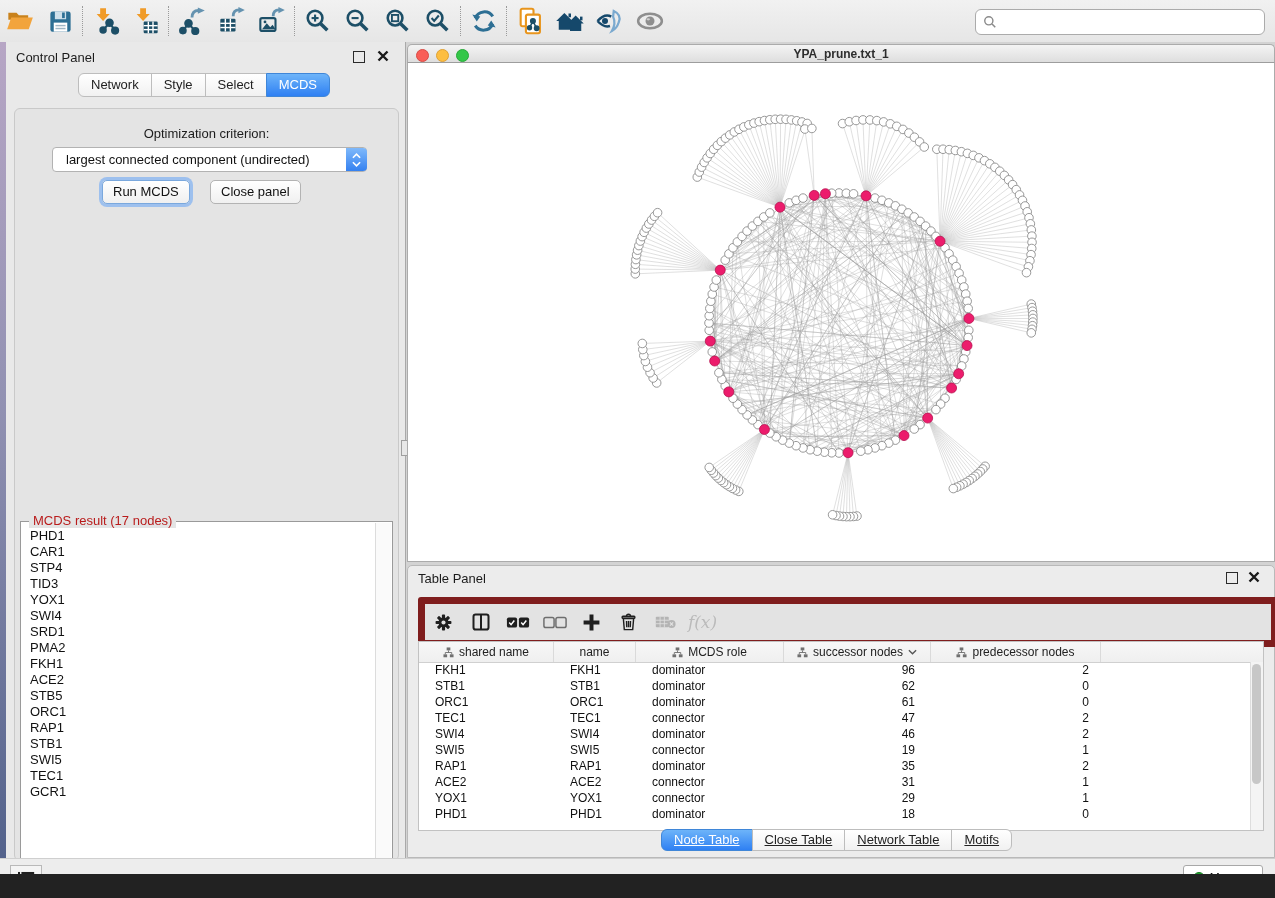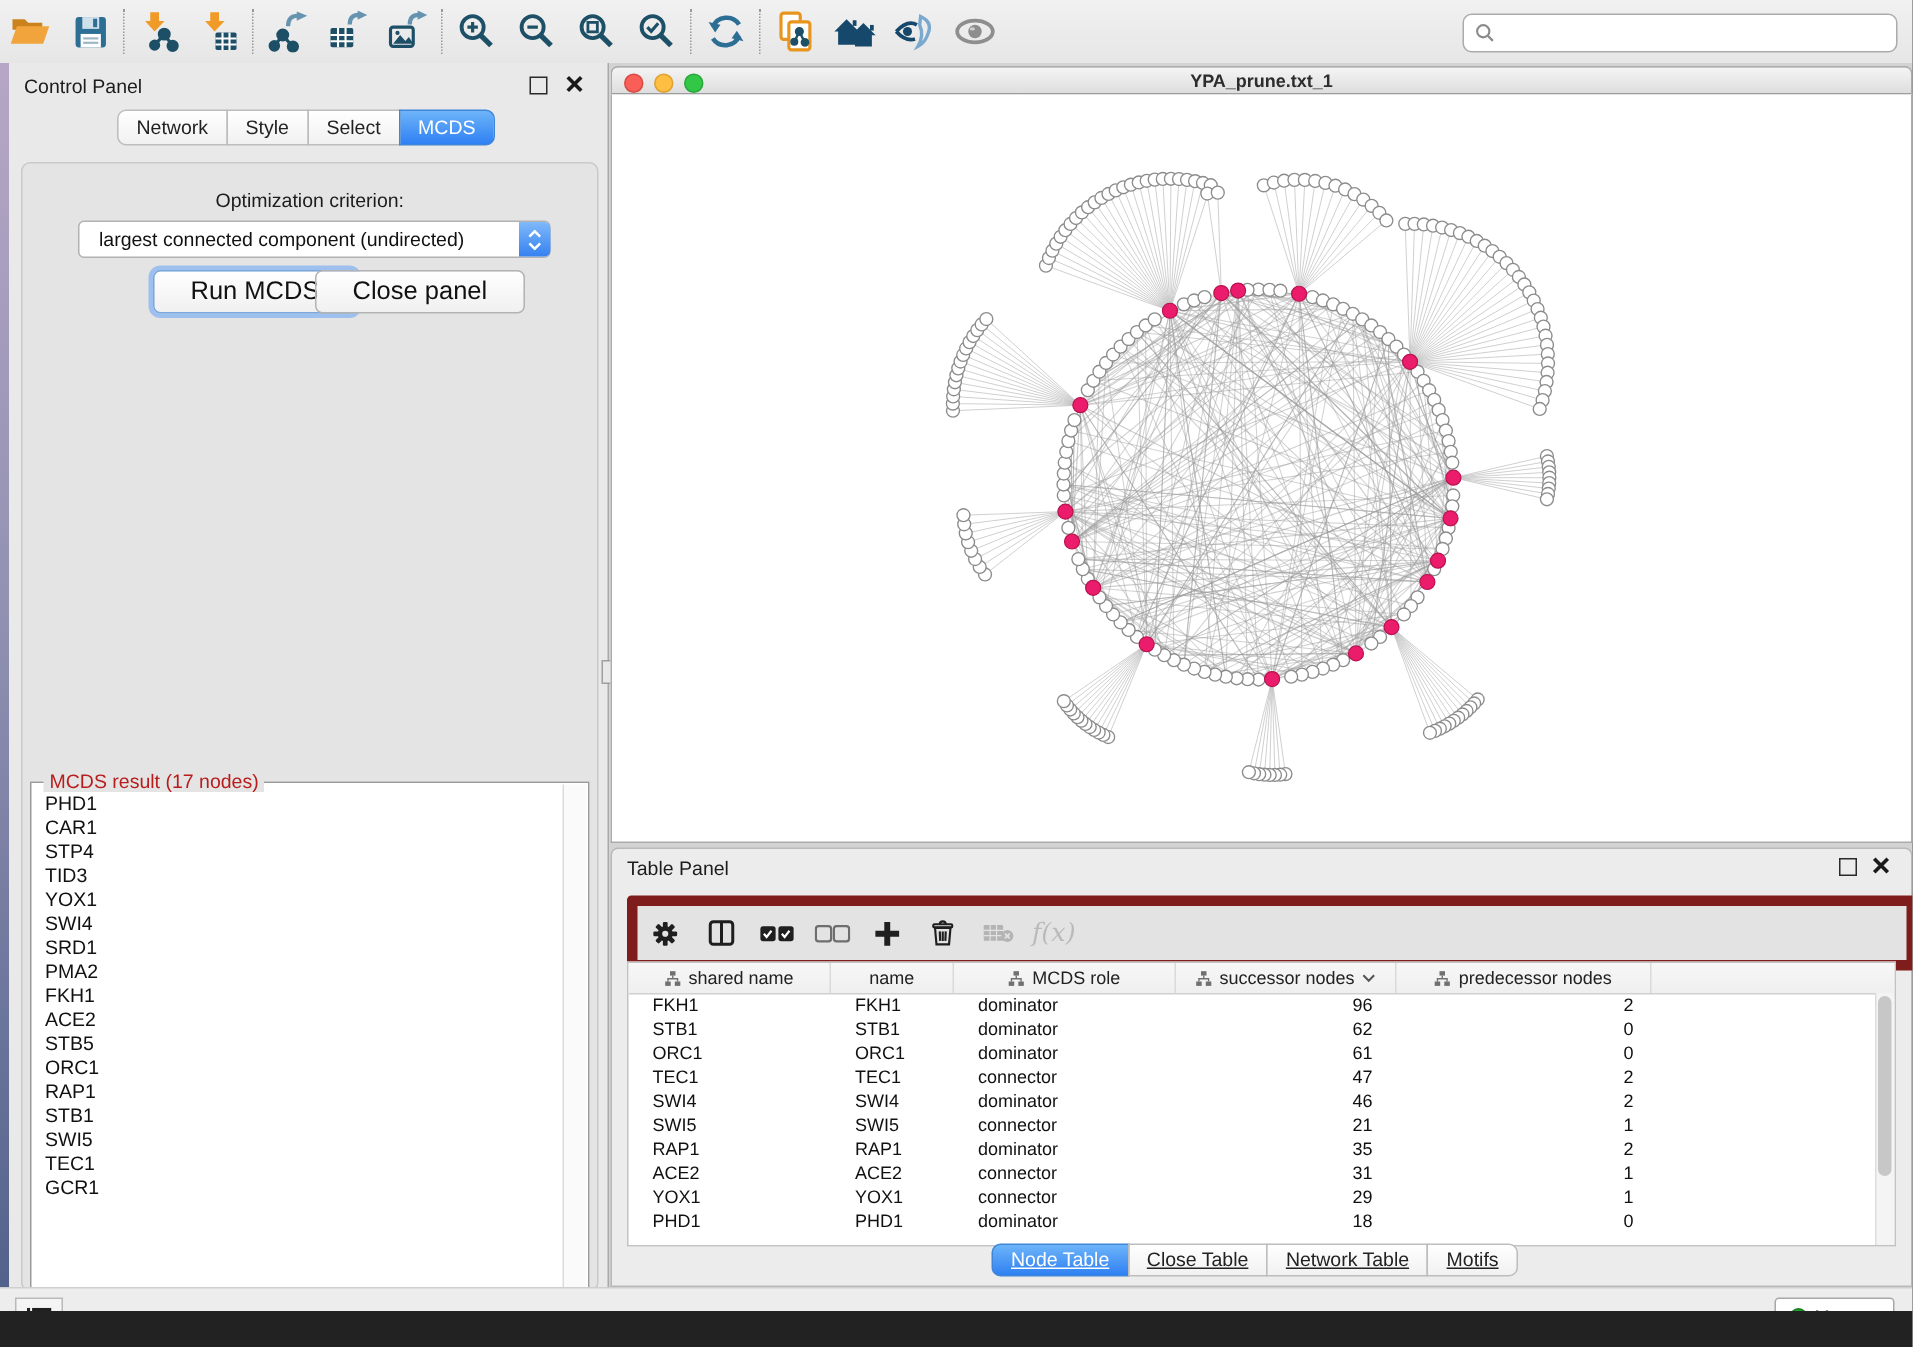--- a/index.html
+++ b/index.html
@@ -38,21 +38,21 @@
   .seg-tabs .seg.active{background:linear-gradient(#6db4f9,#2f80f3);border-color:#3f86d8;color:#fff;}
   .cp-pane{position:absolute;left:8px;top:54px;width:383px;height:751px;background:#e4e4e4;
     border:1px solid #c9c9c9;border-radius:6px;margin-top:12px;}
   .opt-label{position:absolute;left:0;top:17px;width:100%;text-align:center;font-size:13px;color:#1c1c1c;}
   .dropdown{position:absolute;left:37px;top:38px;width:313px;height:23px;background:#fff;border:1px solid #b2b2b2;
     border-radius:4px;display:flex;align-items:center;cursor:pointer;}
   .dropdown .dd-text{flex:1;font-size:13px;color:#111;padding-left:13px;white-space:nowrap;overflow:hidden;}
   .dd-stepper{width:21px;height:23px;margin-right:-1px;border-radius:0 4px 4px 0;
     background:linear-gradient(#7fb9fb,#3581f0);display:flex;flex-direction:column;align-items:center;justify-content:center;gap:2px;}
   .btn{background:linear-gradient(#ffffff,#f0f0f0);border:1px solid #b3b3b3;border-radius:5px;
-    font-size:17px;color:#111;padding:3px 24px 4px;cursor:pointer;}
+    font-size:13px;color:#111;padding:3px 10px 4px;cursor:pointer;}
   .btn-run{position:absolute;left:87px;top:71px;box-shadow:0 0 0 3px rgba(98,163,245,.55);border-color:#7aa8dd;}
   .btn-closepanel{position:absolute;left:195px;top:71px;}
   .mcds-fieldset{position:absolute;left:5px;top:412px;width:371px;height:371px;border:1px solid #9a9a9a;background:#fff;}
   .mcds-legend{position:absolute;left:8px;top:-9px;background:#e4e4e4;padding:0 4px;font-size:13px;color:#b91c1c;}
   .mcds-list{position:absolute;left:1px;top:6px;width:352px;height:360px;overflow:hidden;
     font-size:13px;line-height:16px;color:#111;padding-left:8px;}
   .mcds-scroll{position:absolute;right:1px;top:1px;width:15px;height:369px;background:#fafafa;border-left:1px solid #dcdcdc;}
 
   
   .right-region{position:absolute;left:406px;top:42px;width:869px;height:816px;background:#d3d3d3;}
@@ -1236,21 +1236,21 @@
               <div class="td">SWI4</div>
               <div class="td">dominator</div>
               <div class="td num num-s">46</div>
               <div class="td num num-p">2</div>
               <div class="td"></div>
             </div>
             <div class="trow">
               <div class="td">SWI5</div>
               <div class="td">SWI5</div>
               <div class="td">connector</div>
-              <div class="td num num-s">21</div>
+              <div class="td num num-s">19</div>
               <div class="td num num-p">1</div>
               <div class="td"></div>
             </div>
             <div class="trow">
               <div class="td">RAP1</div>
               <div class="td">RAP1</div>
               <div class="td">dominator</div>
               <div class="td num num-s">35</div>
               <div class="td num num-p">2</div>
               <div class="td"></div>

